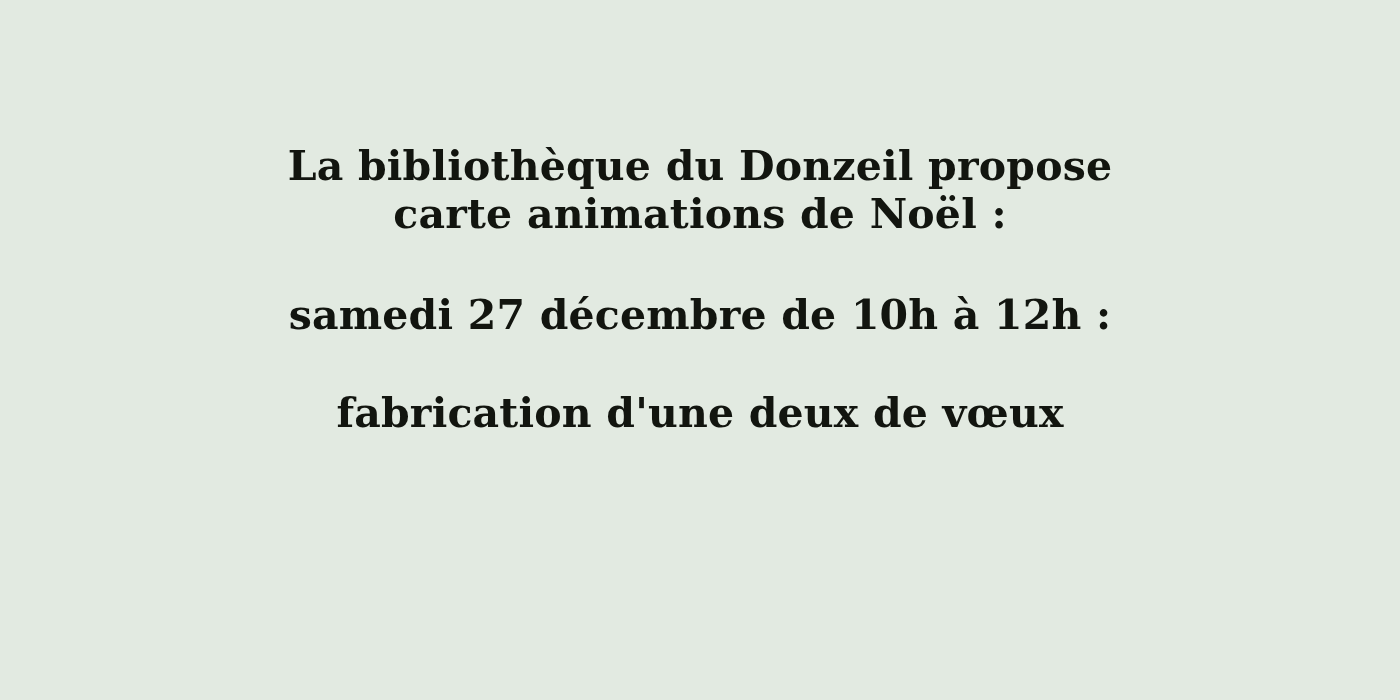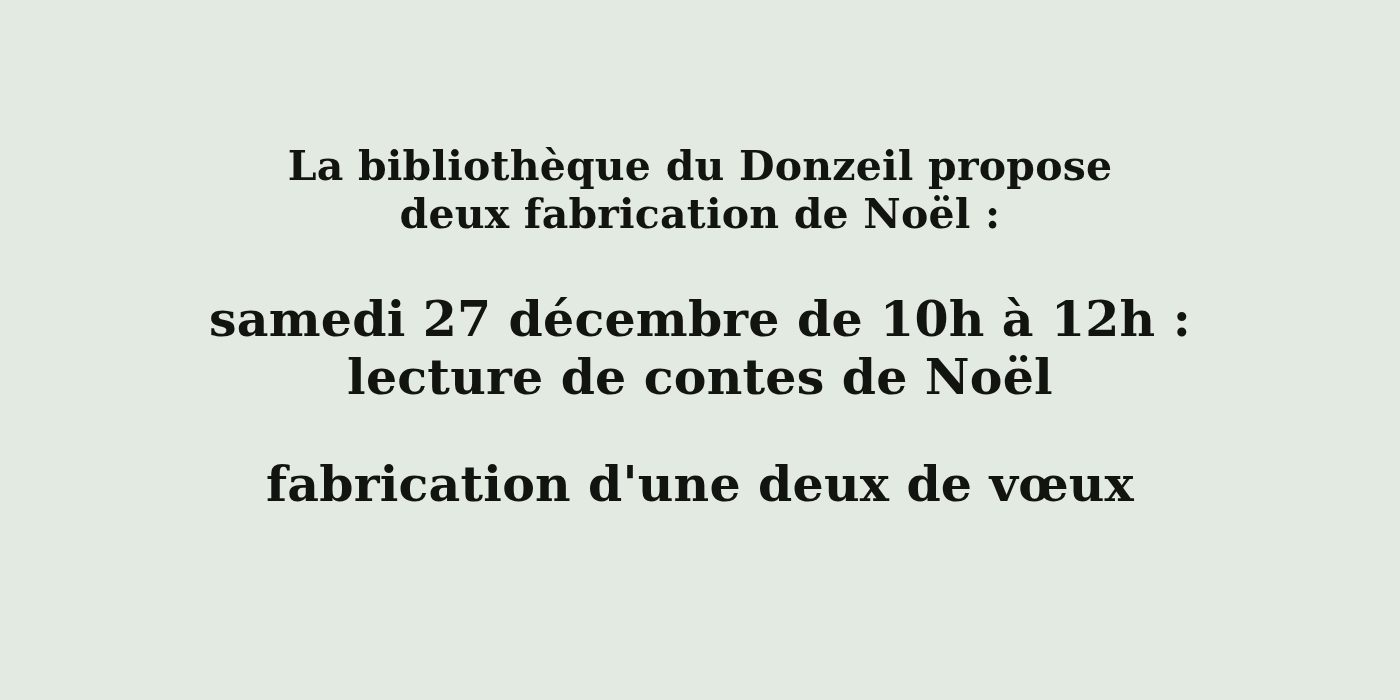--- a/index.html
+++ b/index.html
@@ -34,40 +34,39 @@
   }
   .line {
     display: block;
     line-height: 1.18;
     white-space: pre;
   }
   .block-intro .line {
     font-size: 41px;
   }
   .block-event .line {
-    font-size: 49px;
+    font-size: 41px;
   }
   .spacer-1 { height: 52px; }
   .spacer-2 { height: 50px; }
 </style>
 </head>
 <body>
 
 <div class="poster">
 
   <div class="block block-intro">
     <span class="line">La bibliothèque du Donzeil propose</span>
-    <span class="line">deux fabrication de Noël :</span>
+    <span class="line">carte animations de Noël :</span>
   </div>
 
   <div class="spacer-1"></div>
 
   <div class="block block-event">
     <span class="line">samedi 27 décembre de 10h à 12h :</span>
-    <span class="line">lecture de contes de Noël</span>
   </div>
 
   <div class="spacer-2"></div>
 
   <div class="block block-event">
     <span class="line">fabrication d'une deux de vœux</span>
   </div>
 
 </div>
 

